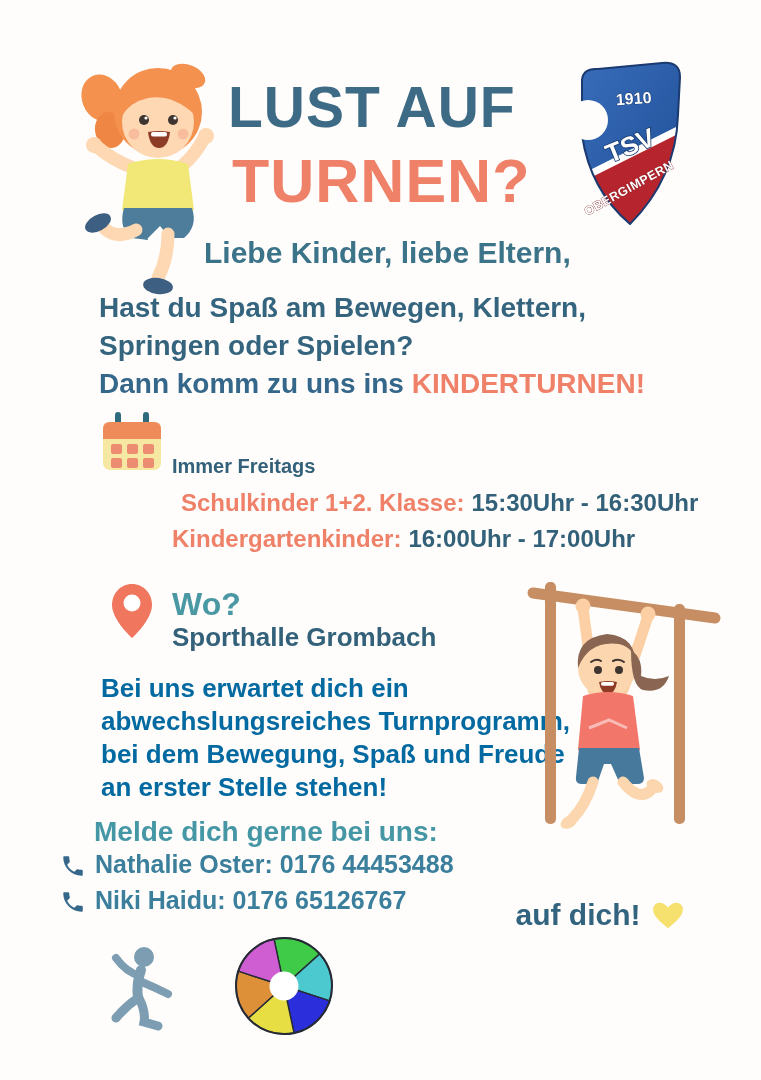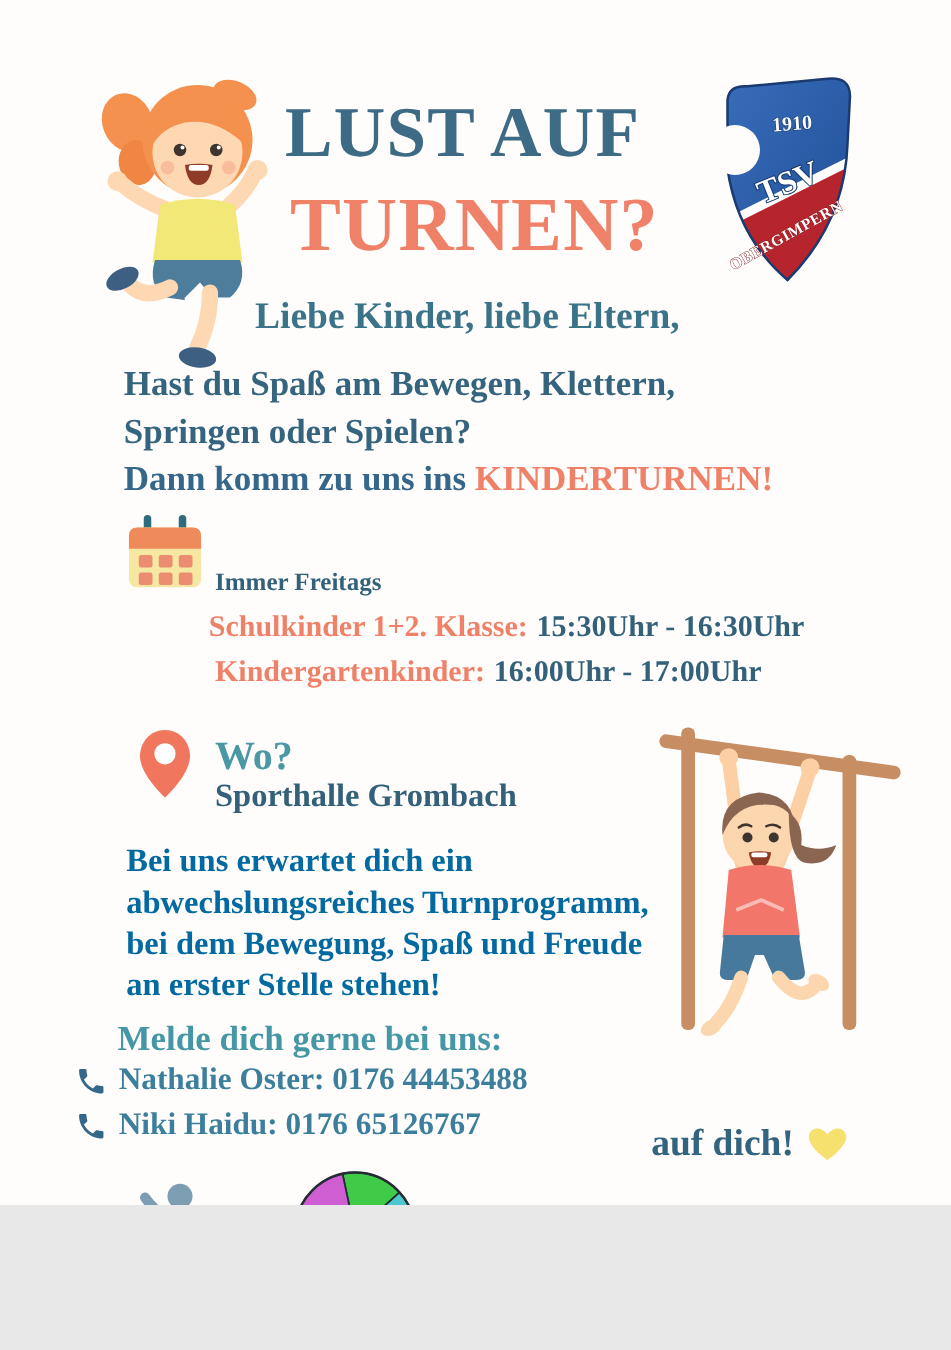--- a/index.html
+++ b/index.html
@@ -1,38 +1,38 @@
 <!DOCTYPE html>
 <html><head>
 <meta charset="utf-8">
 <style>
   * { margin:0; padding:0; box-sizing:border-box; }
   html,body { background:#e8e8e8; }
   .poster {
     position:relative;
-    width:761px; height:964px;
+    width:761px; height:1080px;
     background:#fefdfb;
     overflow:hidden;
-    font-family:Liberation Serif, serif;
+    font-family:Liberation Sans, sans-serif;
     font-weight:bold;
   }
   .abs { position:absolute; }
   .preline { white-space:pre-line; }
 
   .title1 { left:228px; top:74px;  font-size:57px; letter-spacing:1px; color:#3d6b85; }
   .title2 { left:232px; top:146px; font-size:61px; letter-spacing:1px; color:#ef8169; }
 
   .greeting { left:204px; top:236px; font-size:30px; color:#3b7389; }
   .intro    { left:99px;  top:289px; font-size:28px; line-height:38px; color:#35647e; }
   .cta      { left:99px;  top:368px; font-size:28px; color:#35678a; }
   .cta .hl  { color:#ef8169; }
 
   .when-heading  { left:172px; top:416px; font-size:32px; color:#4a98a4; }
   .when-day      { left:172px; top:455px; font-size:20px; color:#33617a; }
-  .sched-row1    { left:167px; top:489px; }
+  .sched-row1    { left:181px; top:489px; }
   .sched-row2    { left:172px; top:525px; }
   .sched-row     { font-size:24px; color:#33617a; }
   .sched-row .lbl{ color:#ef8169; margin-right:7px; }
 
   .wo-heading  { left:172px; top:586px; font-size:32px; color:#4a98a4; }
   .wo-location { left:172px; top:622px; font-size:26px; color:#33617a; }
 
   .descr { left:101px; top:672px; font-size:26px; line-height:33px; color:#0369a1; }
 
   .contact-heading { left:94px; top:816px; font-size:28px; color:#4697a5; }

